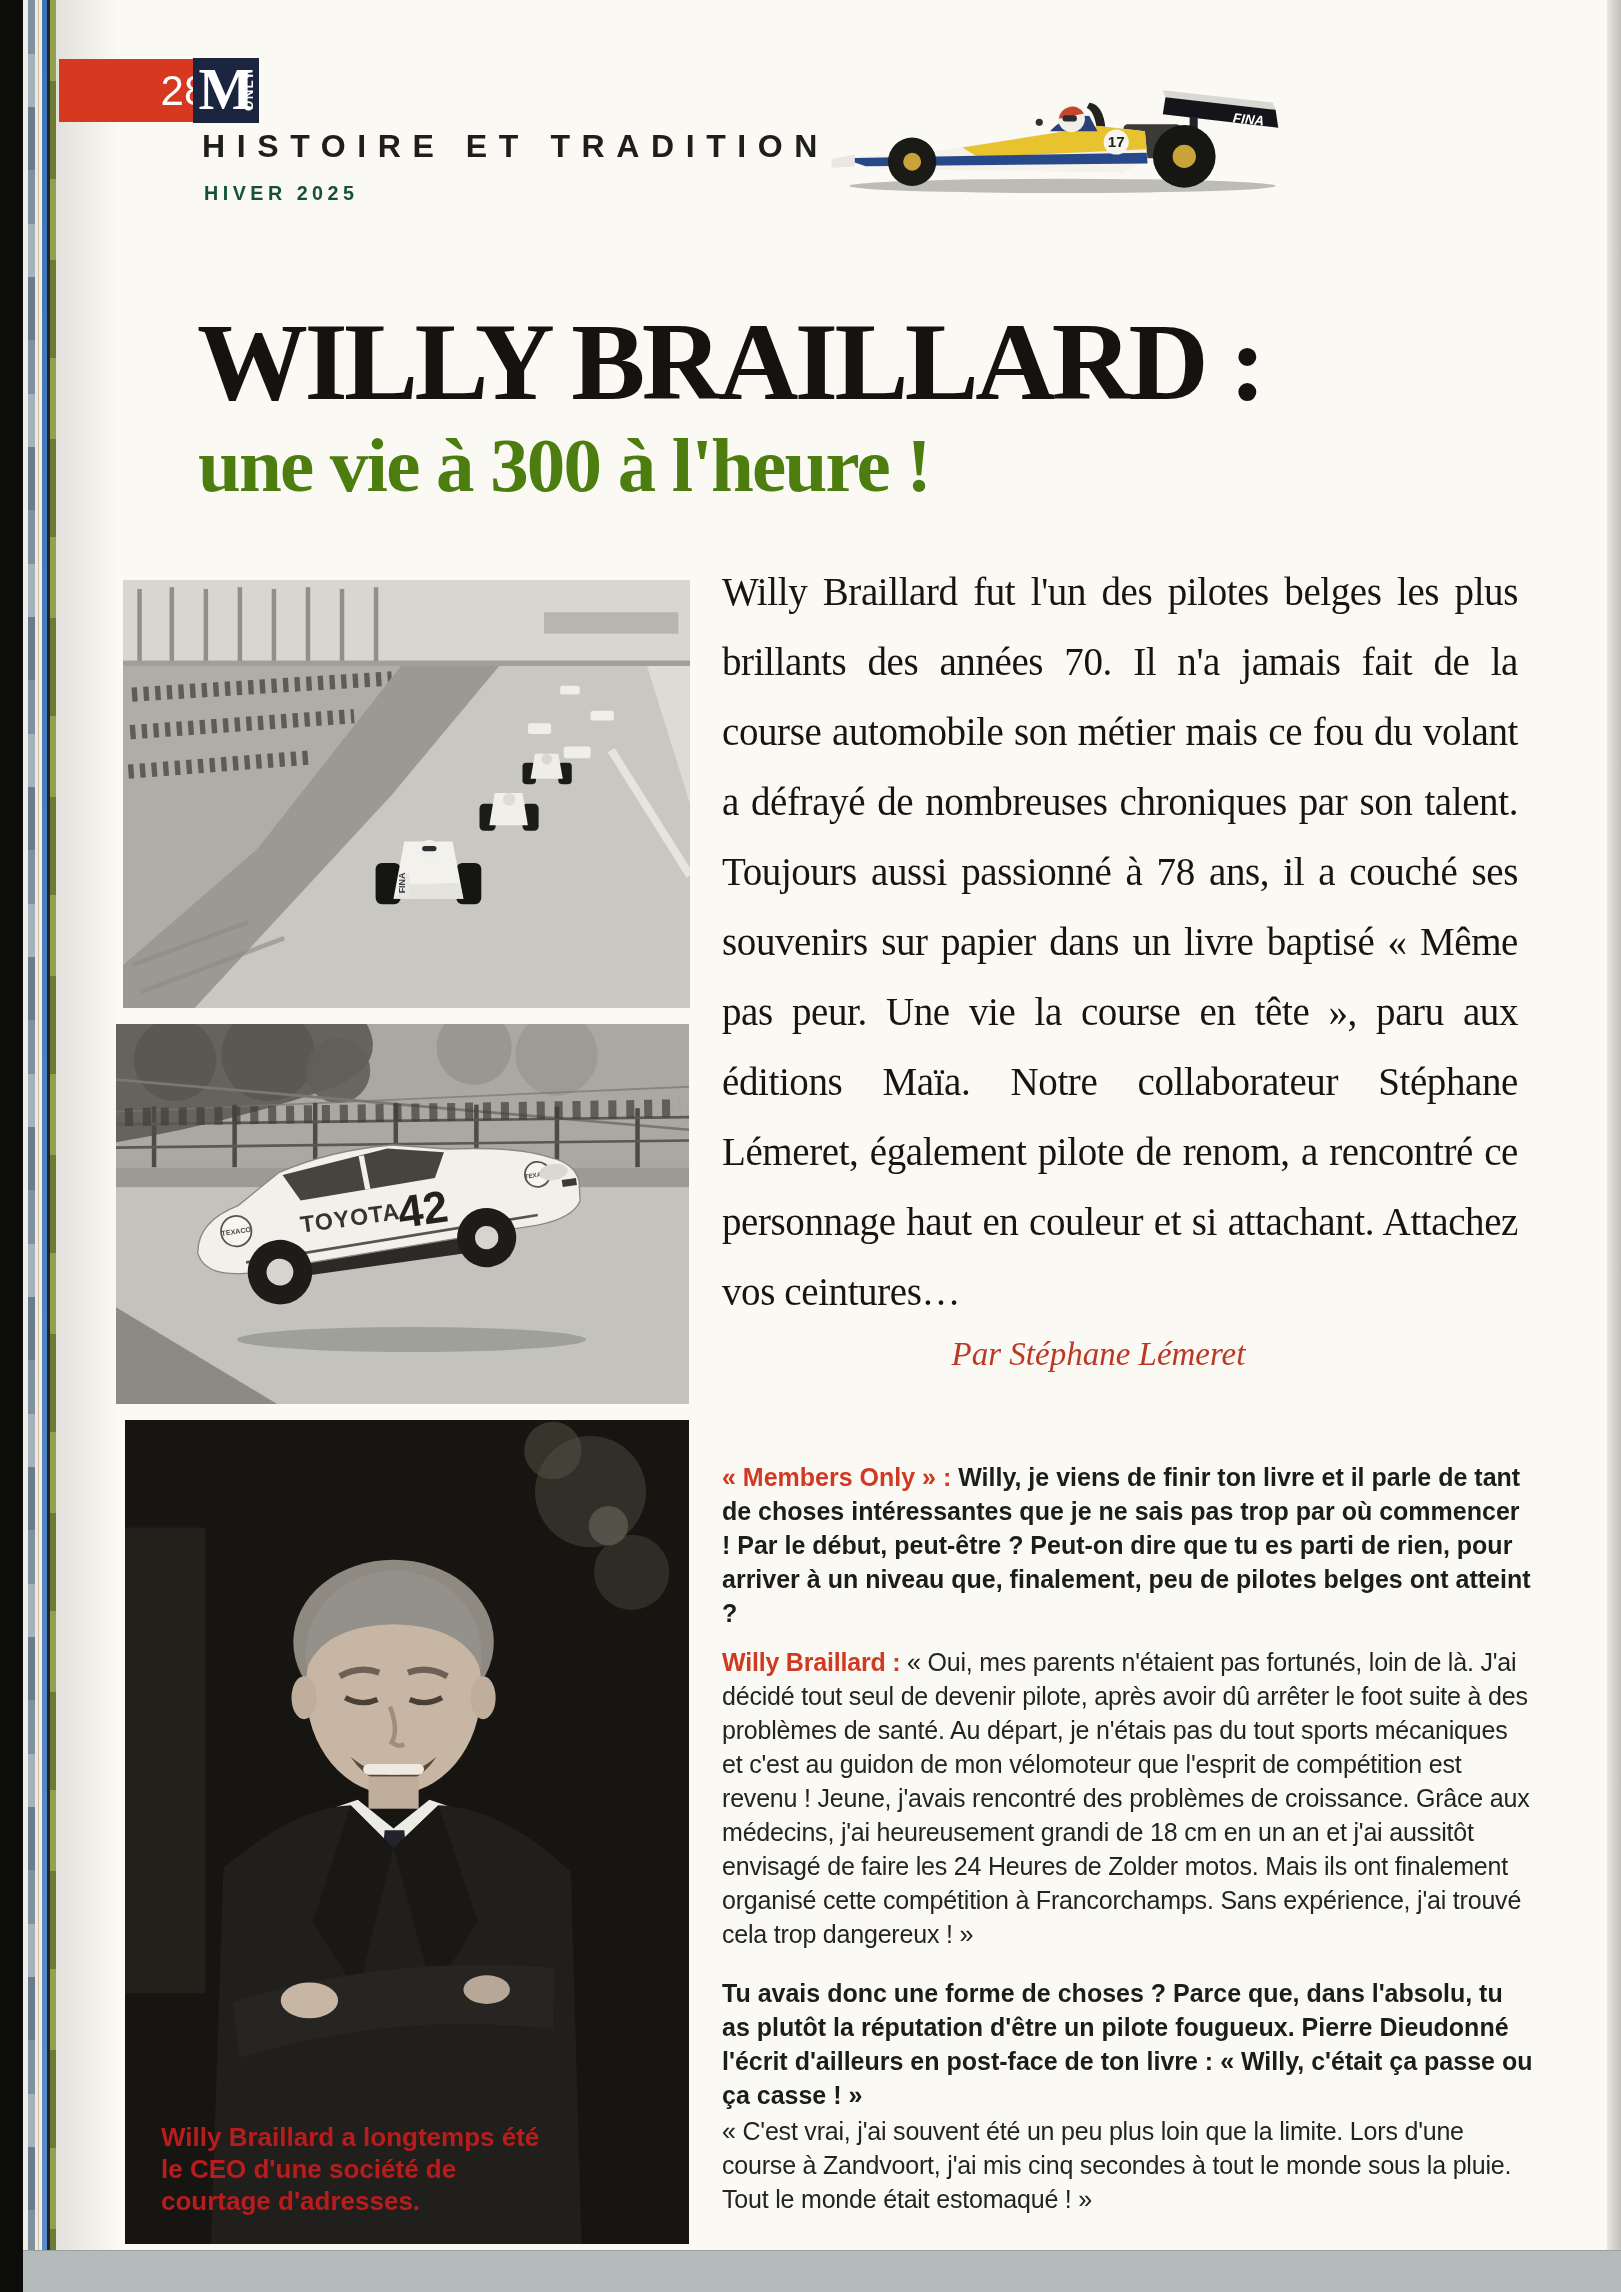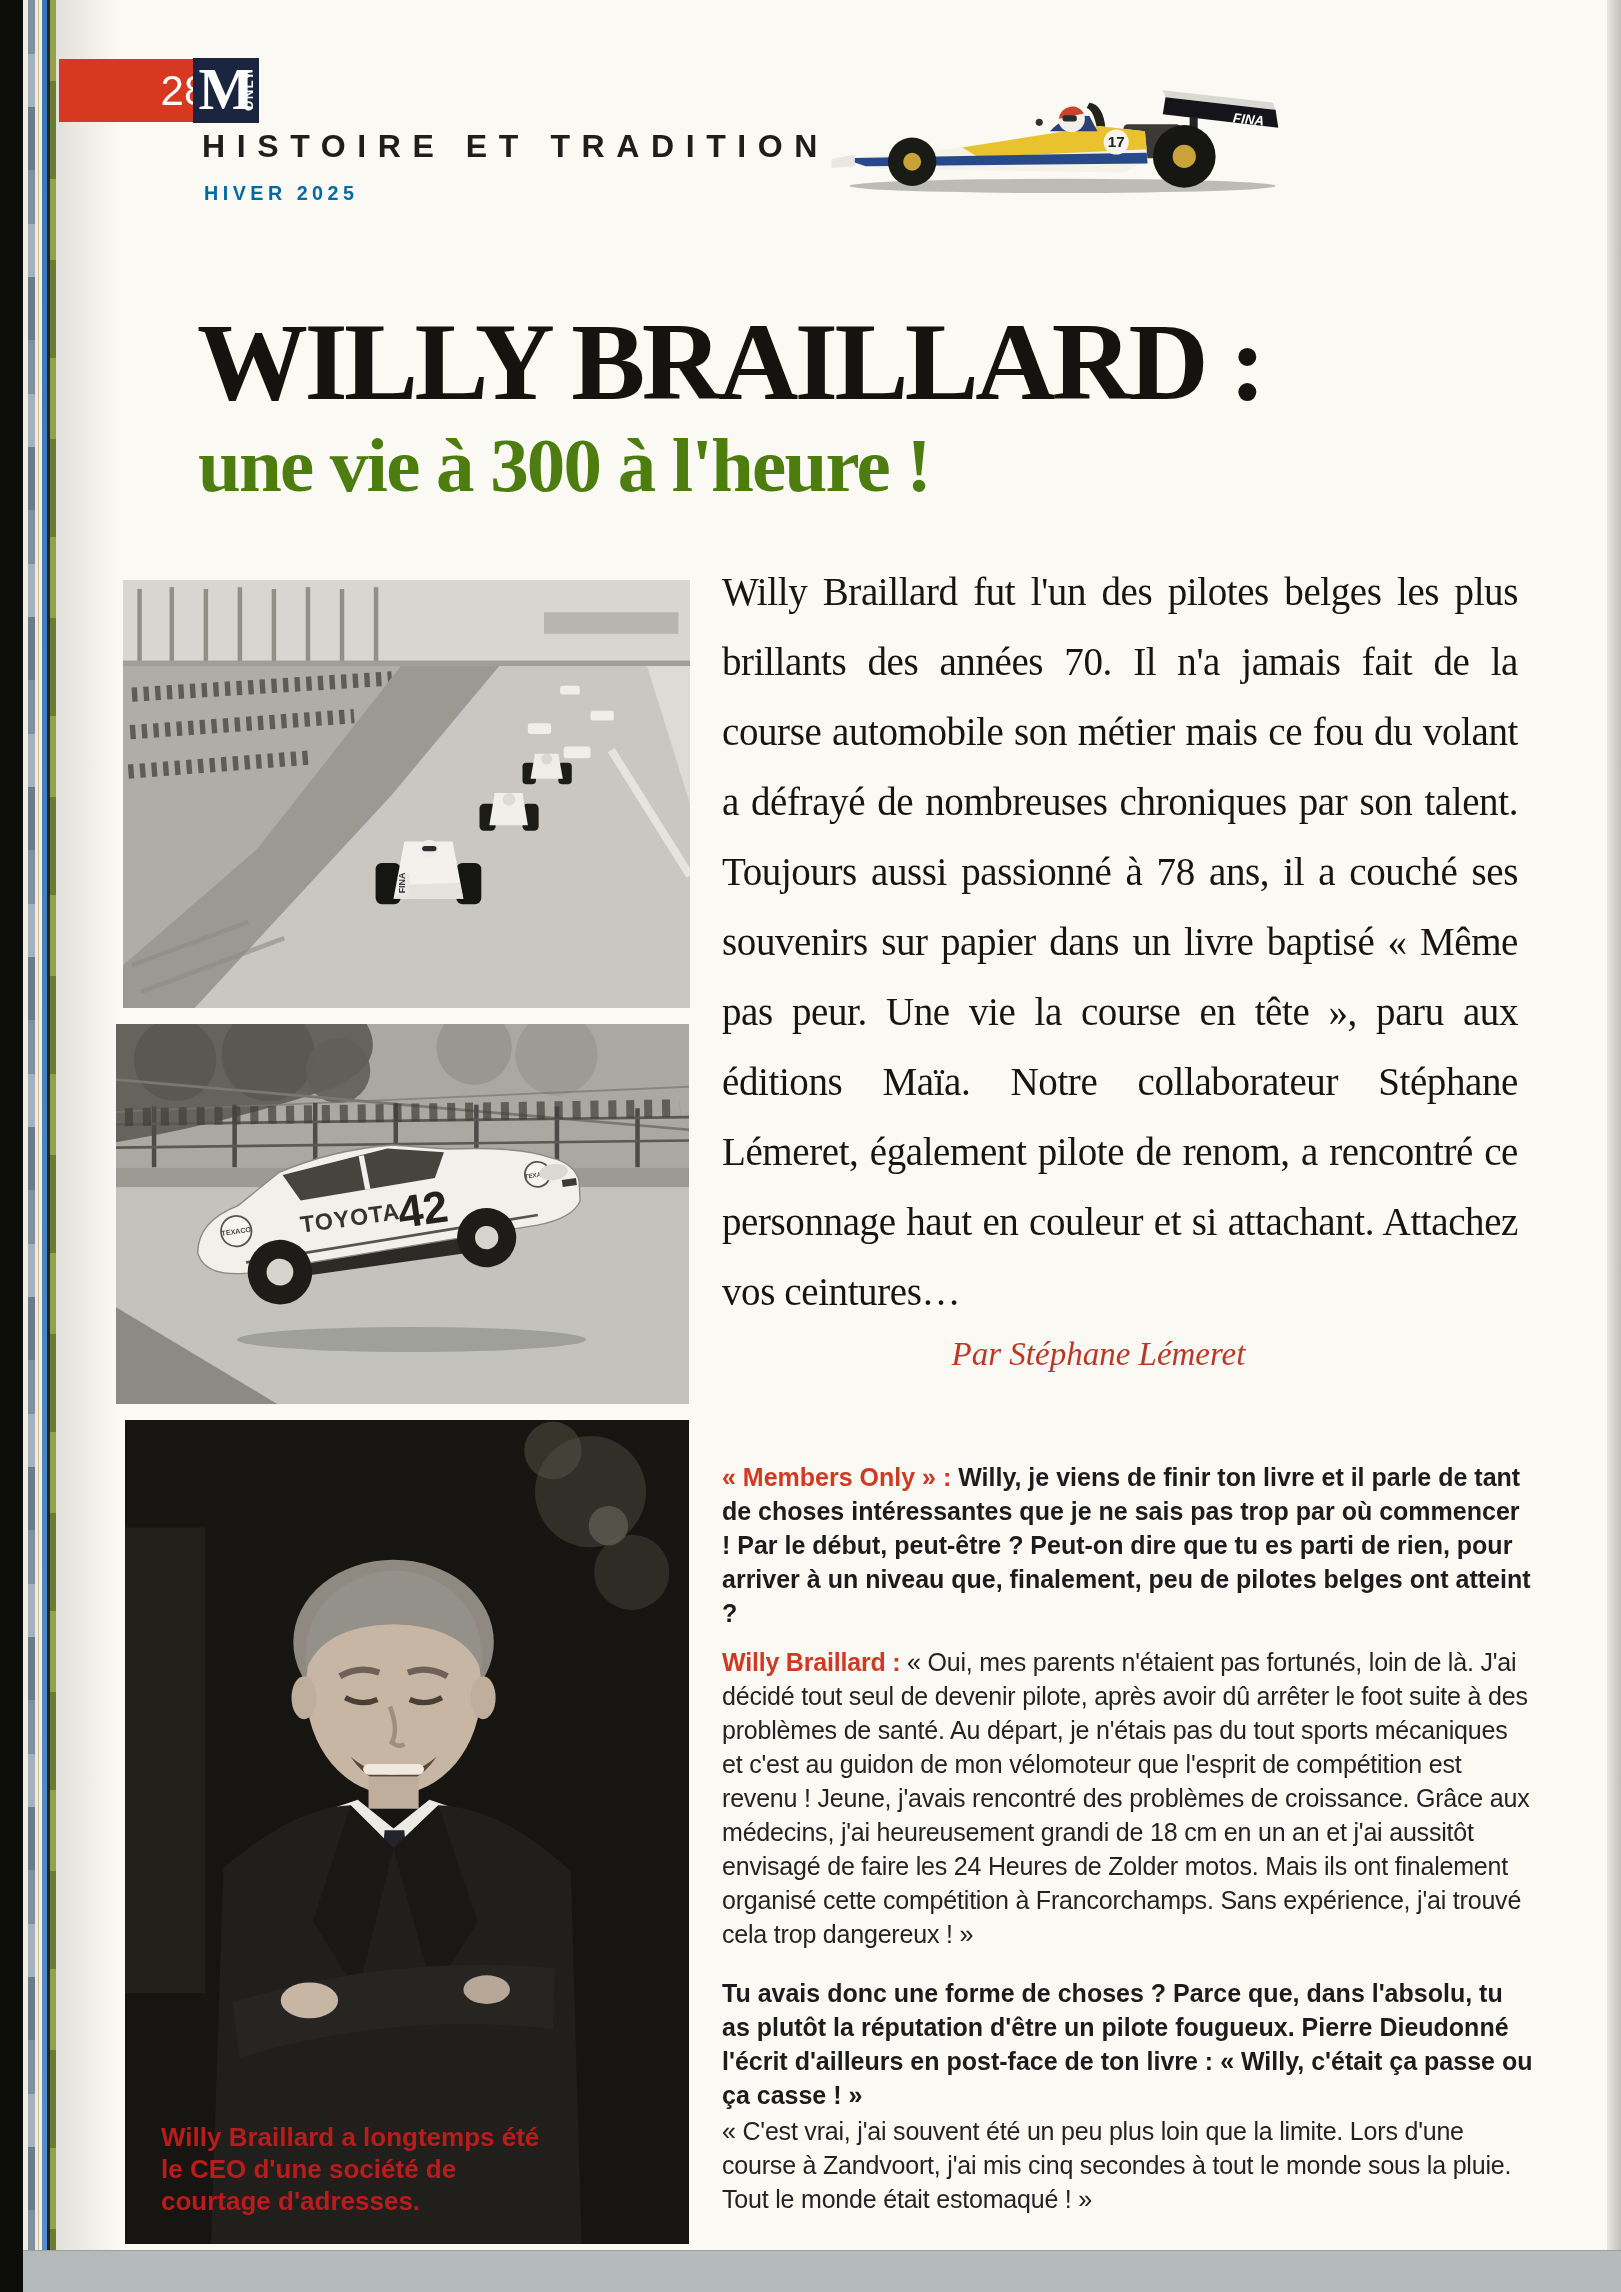--- a/index.html
+++ b/index.html
@@ -31,21 +31,21 @@
   .tab-red { position:absolute; left:59px; top:59px; width:159px; height:63px; background:#d6391f; }
   .page-num { position:absolute; right:10.7px; top:0; line-height:63px; font-size:42px; color:#fff; }
   .logo-box { position:absolute; left:193px; top:58px; width:66px; height:65px; background:#1c2540; }
   .logo-m { position:absolute; left:5.4px; top:-3.6px; line-height:70px; font-family:"Liberation Serif",serif;
     font-weight:700; font-size:59px; color:#fff; }
   .logo-only { position:absolute; right:-9.9px; top:25px; transform:rotate(-90deg);
     font-size:13.4px; font-weight:600; letter-spacing:1.3px; color:#fff; }
   .section-title { position:absolute; left:202px; top:128px; font-size:32px; font-weight:600;
     letter-spacing:11.6px; color:#1f1e1c; white-space:nowrap; }
   .season { position:absolute; left:204px; top:182px; font-size:19.7px; font-weight:700;
-    letter-spacing:4.5px; color:#0369a1; white-space:nowrap; }
+    letter-spacing:4.5px; color:#14532d; white-space:nowrap; }
 
   
   .headline { position:absolute; left:197px; top:306px; font-family:"Liberation Serif",serif;
     font-weight:700; font-size:111px; letter-spacing:-3.6px; color:#15120f; white-space:nowrap; line-height:1; }
   .subhead { position:absolute; left:198px; top:427px; font-family:"Liberation Serif",serif;
     font-weight:700; font-size:77px; letter-spacing:-1.8px; color:#4d7c0f; white-space:nowrap; line-height:1; }
 
   
   .hero-car { position:absolute; left:828px; top:72px; width:461px; height:124px; }
 

